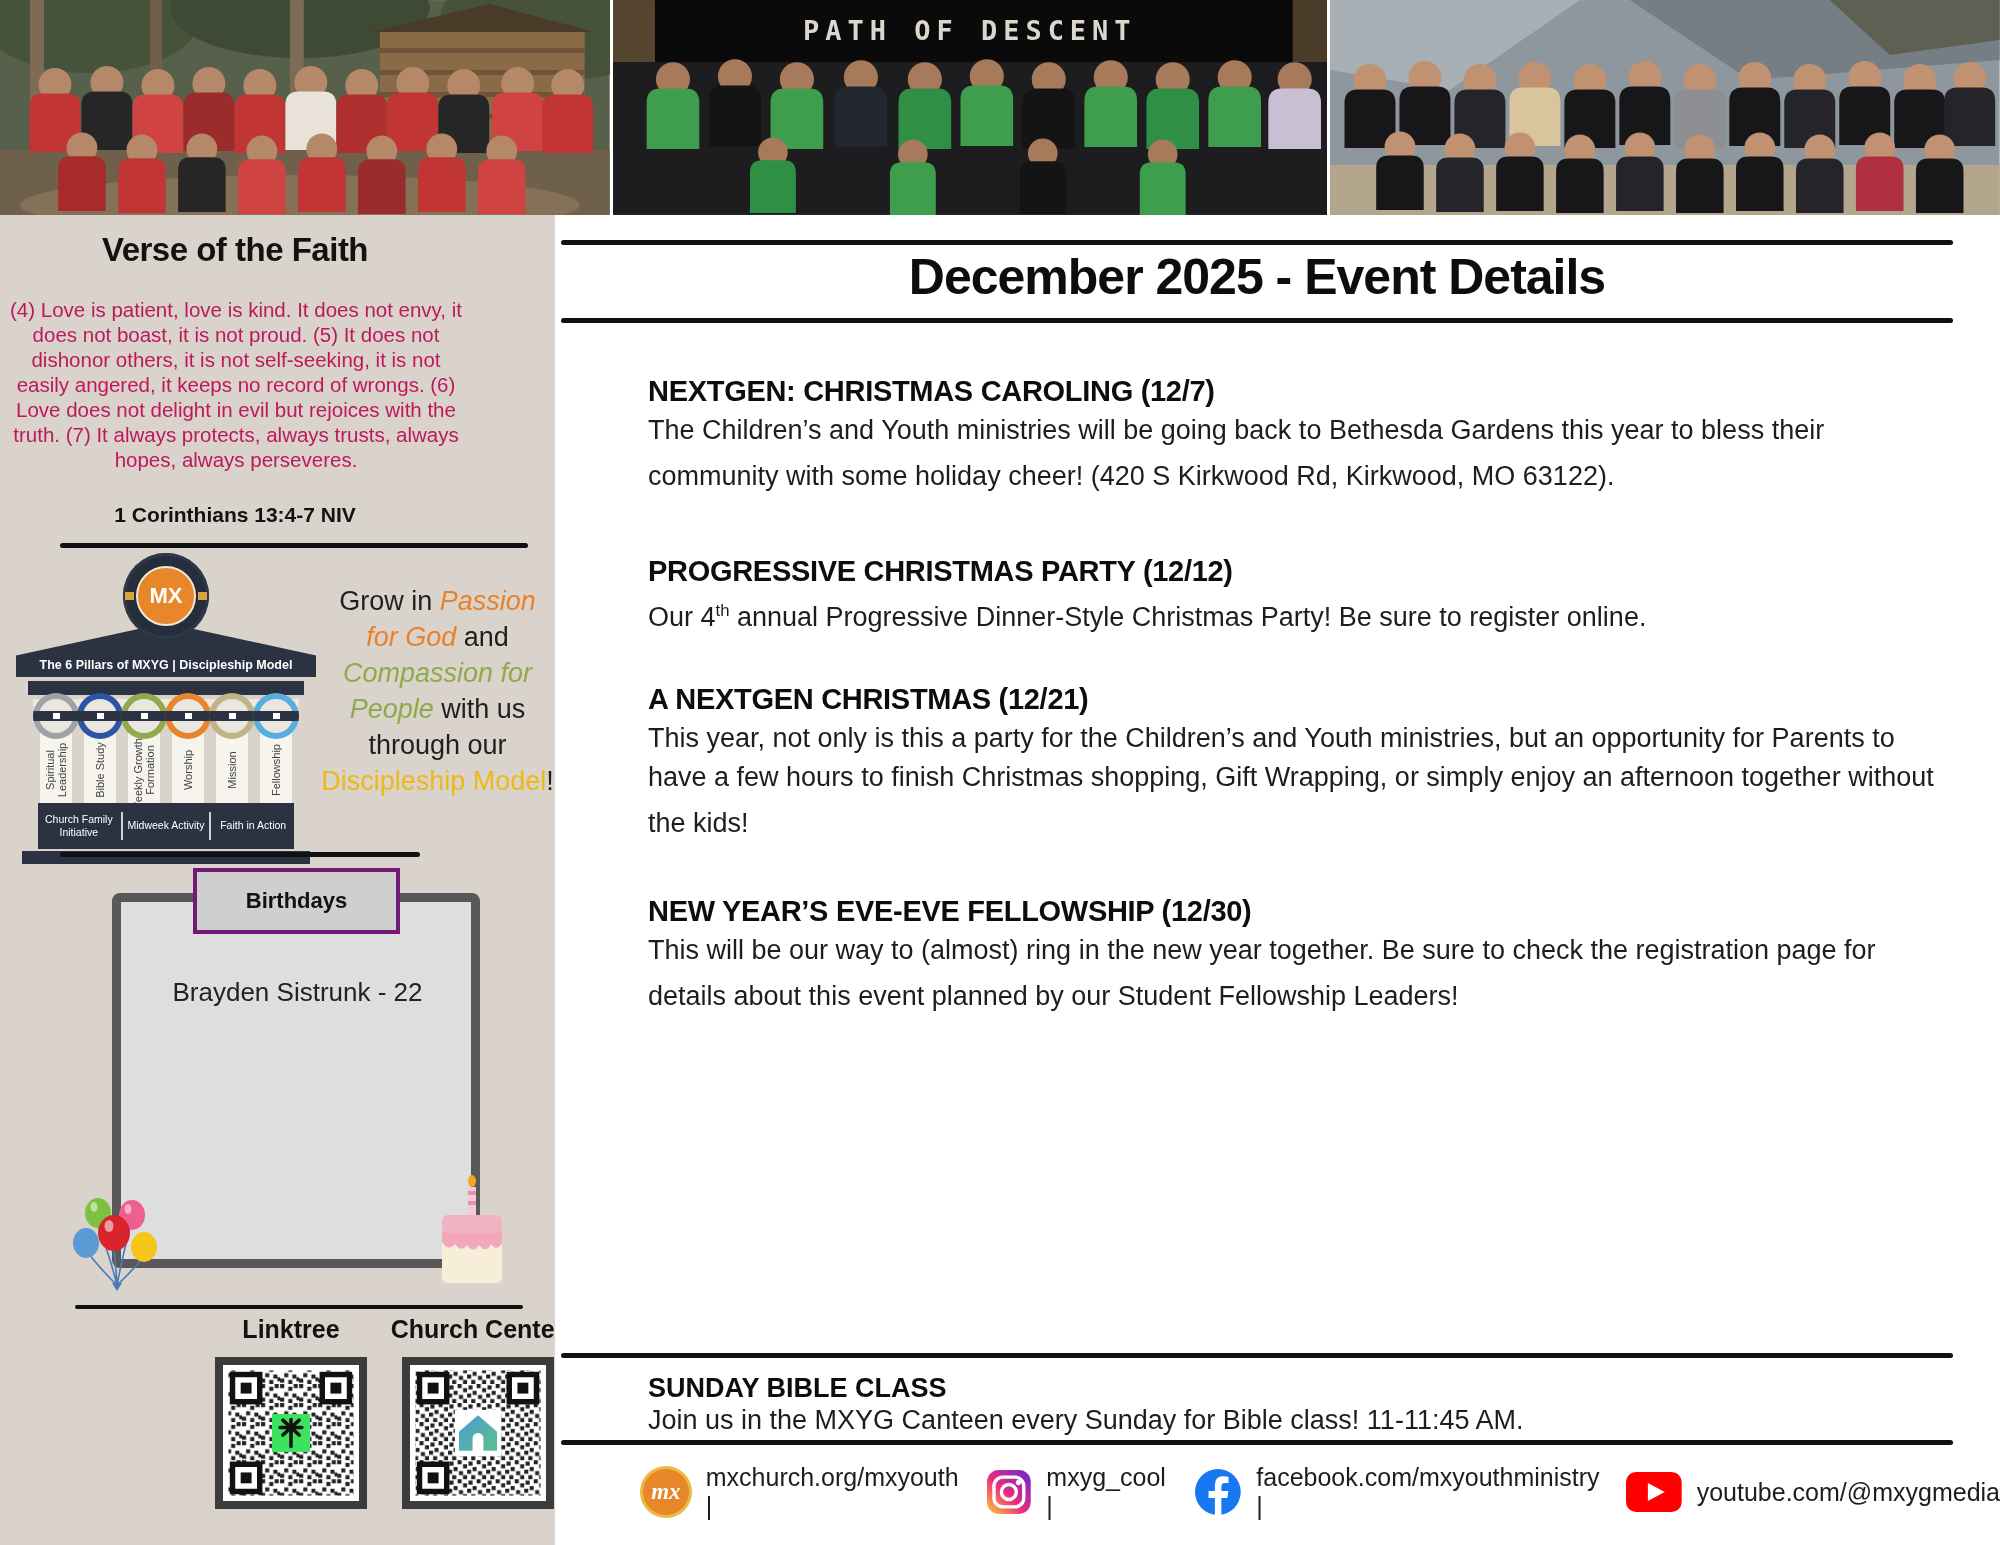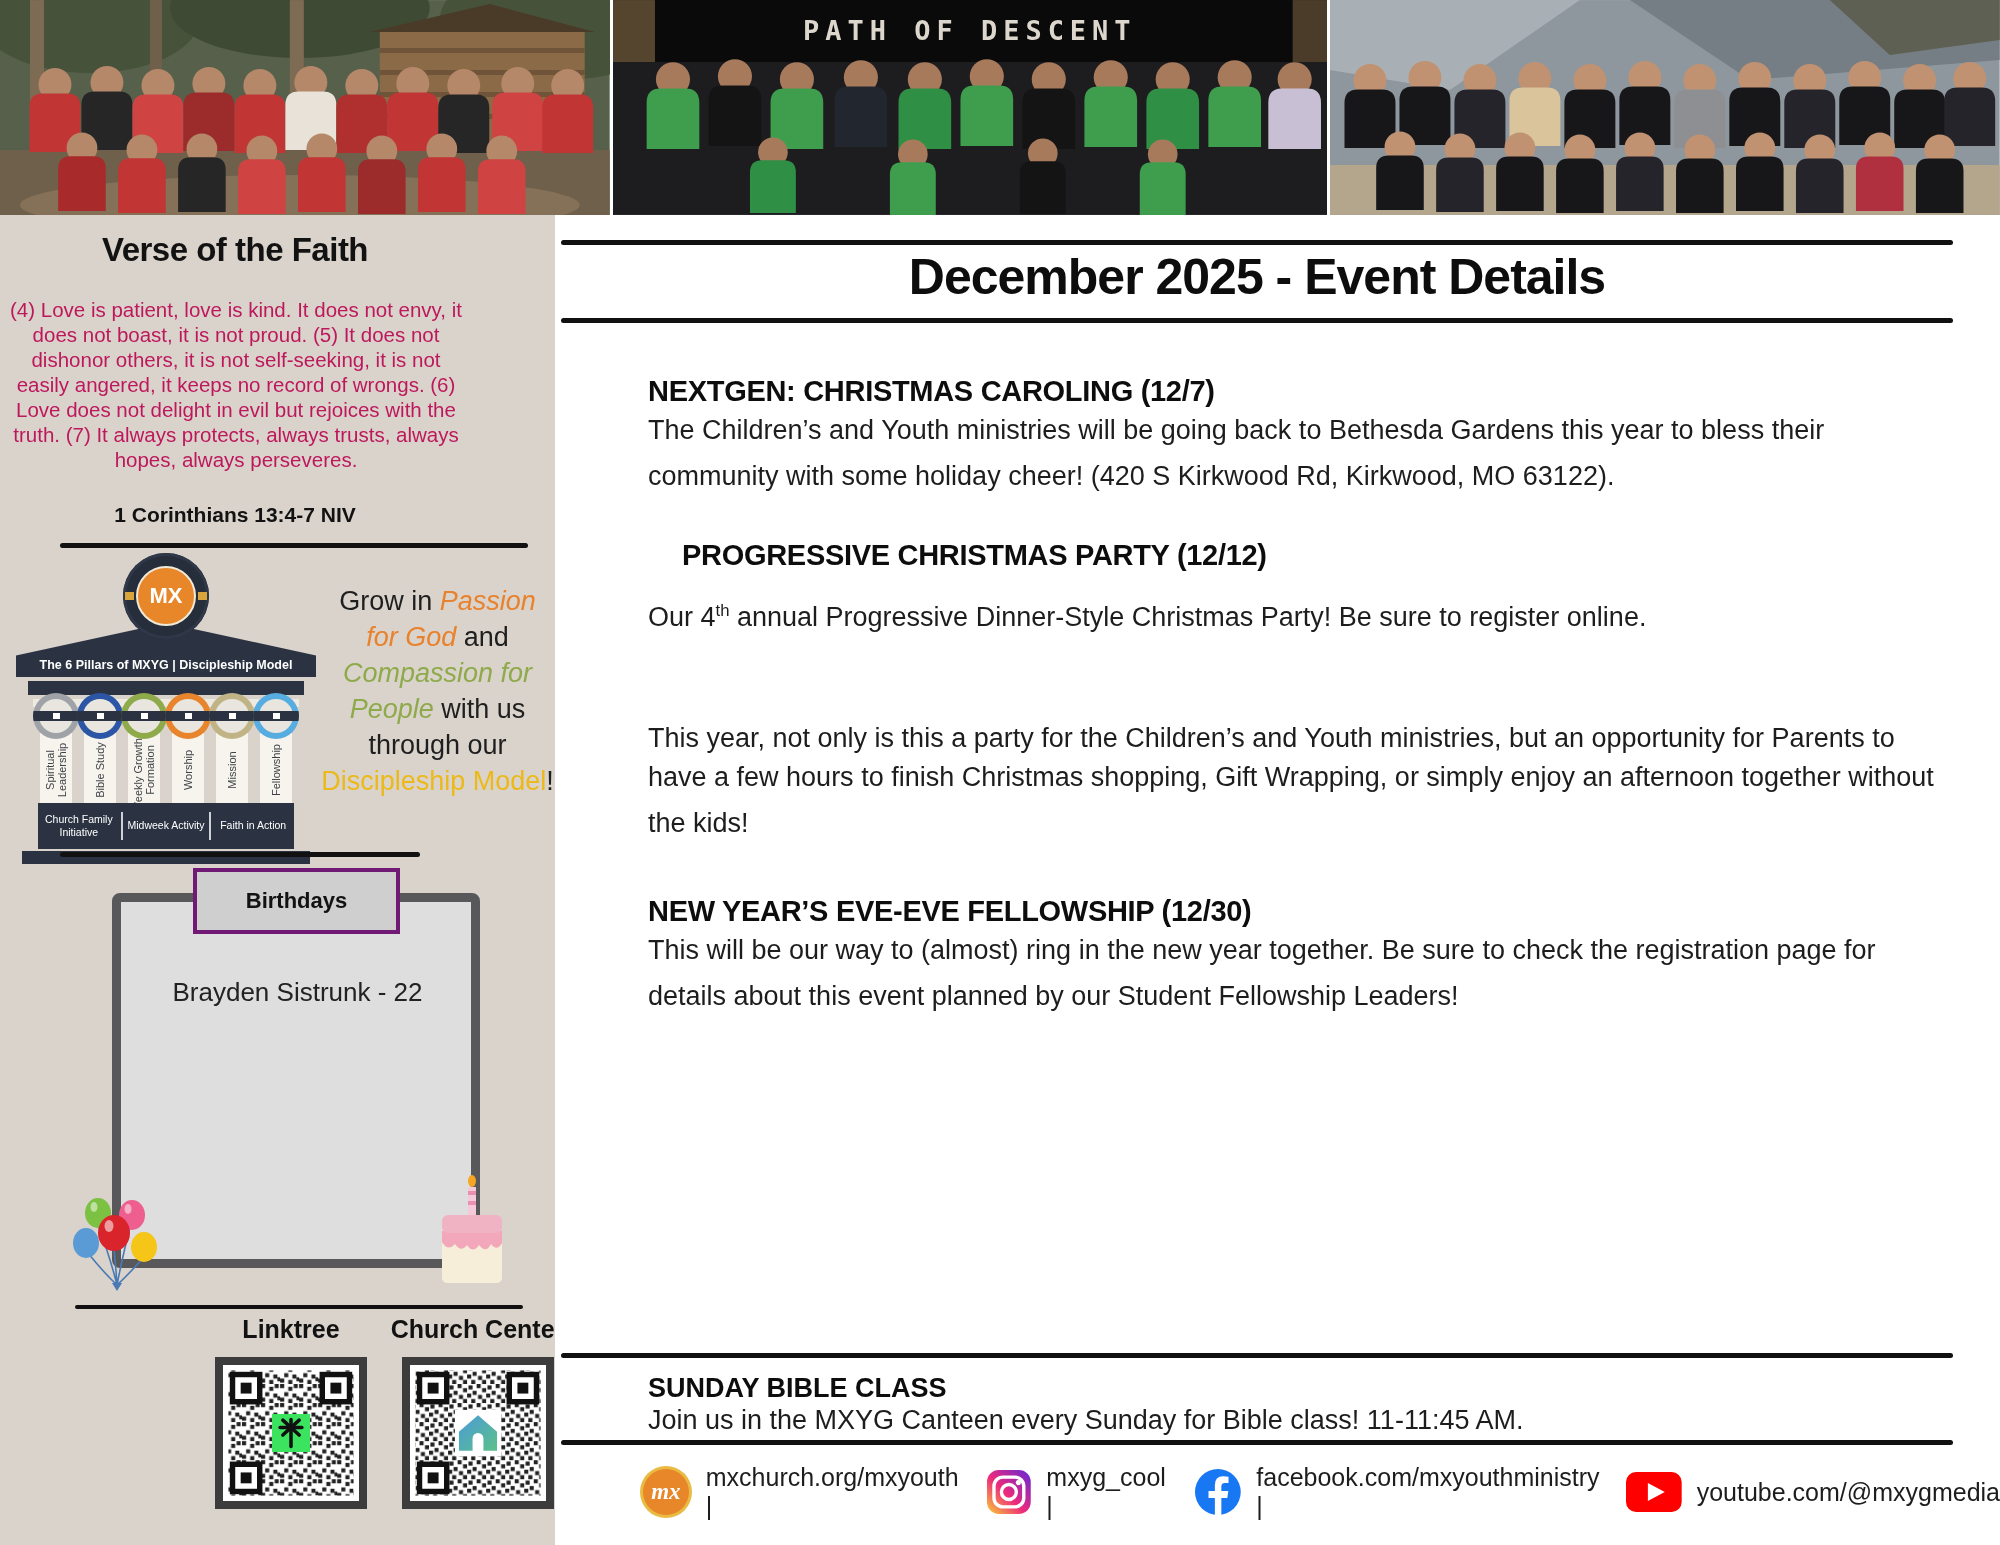--- a/index.html
+++ b/index.html
@@ -401,25 +401,26 @@
 
     <div class="rule" style="top:25px;"></div>
     <div class="main-title">December 2025 - Event Details</div>
     <div class="rule" style="top:103px;"></div>
 
     <div class="event-title" style="top:160px;">NEXTGEN: CHRISTMAS CAROLING (12/7)</div>
     <div class="event-body" style="top:196px;">
       <span>The Children’s and Youth ministries will be going back to Bethesda Gardens this year to bless their community with some holiday cheer! (420 S Kirkwood Rd, Kirkwood, MO 63122).</span><sup></sup><span></span>
     </div>
 
-    <div class="event-title" style="top:324px;margin-left:34px;">PROGRESSIVE CHRISTMAS PARTY (12/12)</div>
+    <div class="event-title" style="top:340px;">PROGRESSIVE CHRISTMAS PARTY (12/12)</div>
     <div class="event-body" style="top:376px;">
       <span>Our 4</span><sup>th</sup><span> annual Progressive Dinner-Style Christmas Party! Be sure to register online.</span>
     </div>
 
+    <div class="event-title" style="top:468px;">A NEXTGEN CHRISTMAS (12/21)</div>
     <div class="event-body" style="top:504px;">
       <span>This year, not only is this a party for the Children’s and Youth ministries, but an opportunity for Parents to have a few hours to finish Christmas shopping, Gift Wrapping, or simply enjoy an afternoon together without the kids!</span><sup></sup><span></span>
     </div>
 
     <div class="event-title" style="top:680px;text-align:center;">NEW YEAR’S EVE-EVE FELLOWSHIP (12/30)</div>
     <div class="event-body" style="top:716px;">
       <span>This will be our way to (almost) ring in the new year together. Be sure to check the registration page for details about this event planned by our Student Fellowship Leaders!</span><sup></sup><span></span>
     </div>
 
     <div class="rule" style="top:1138px;"></div>

